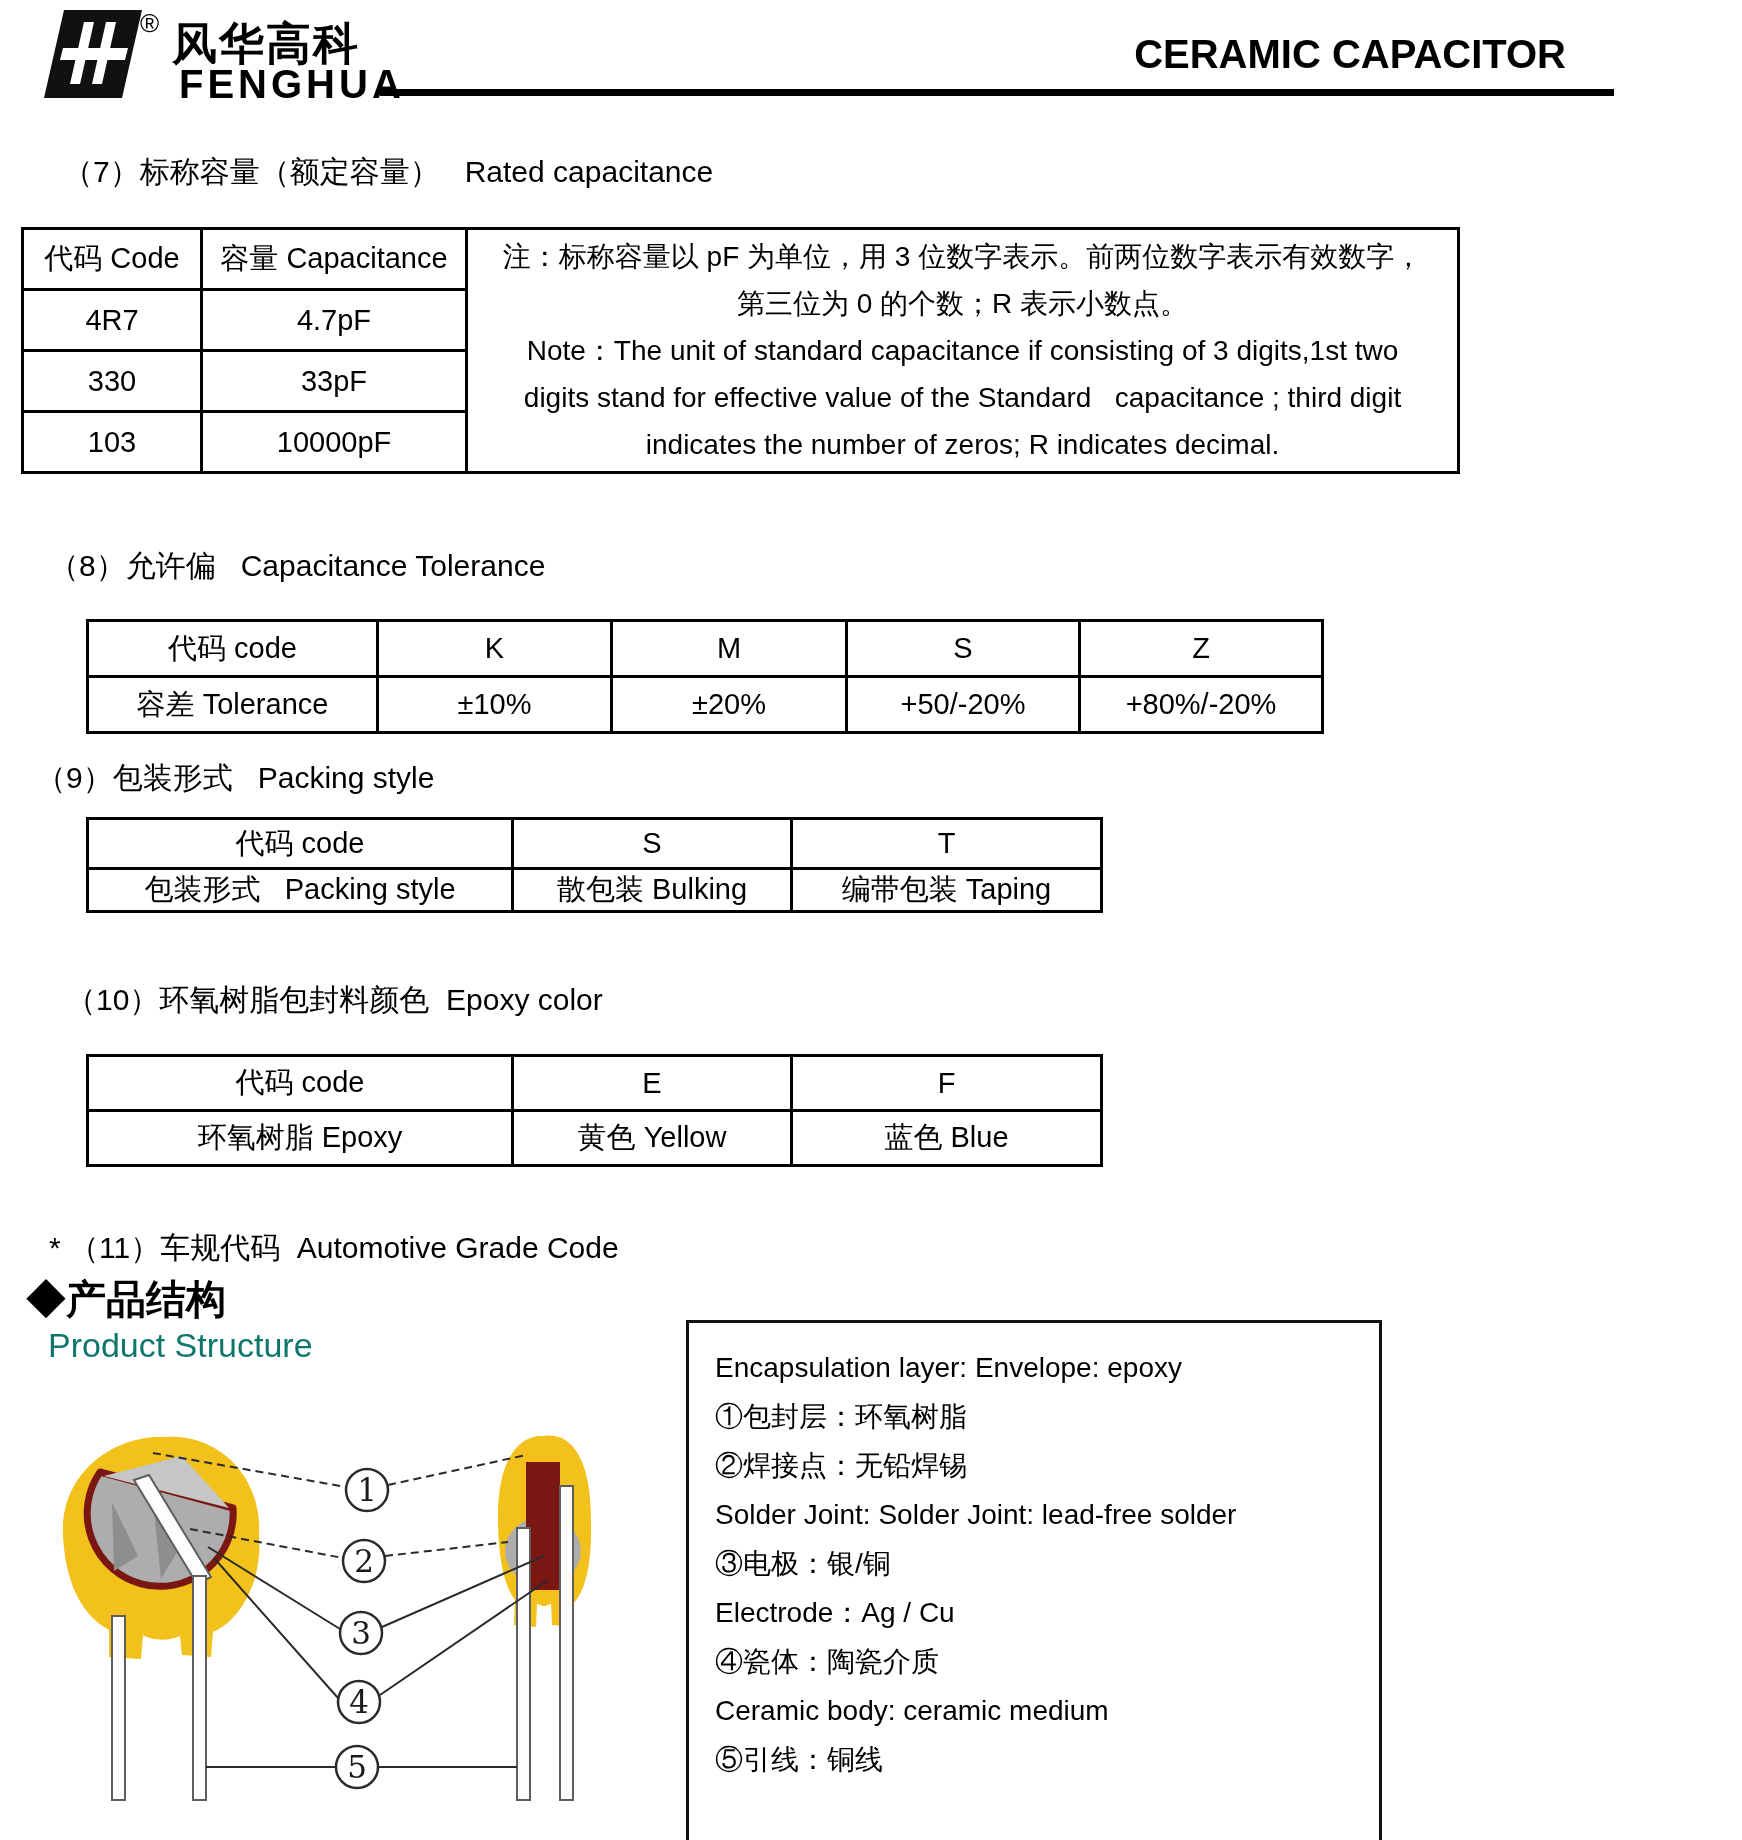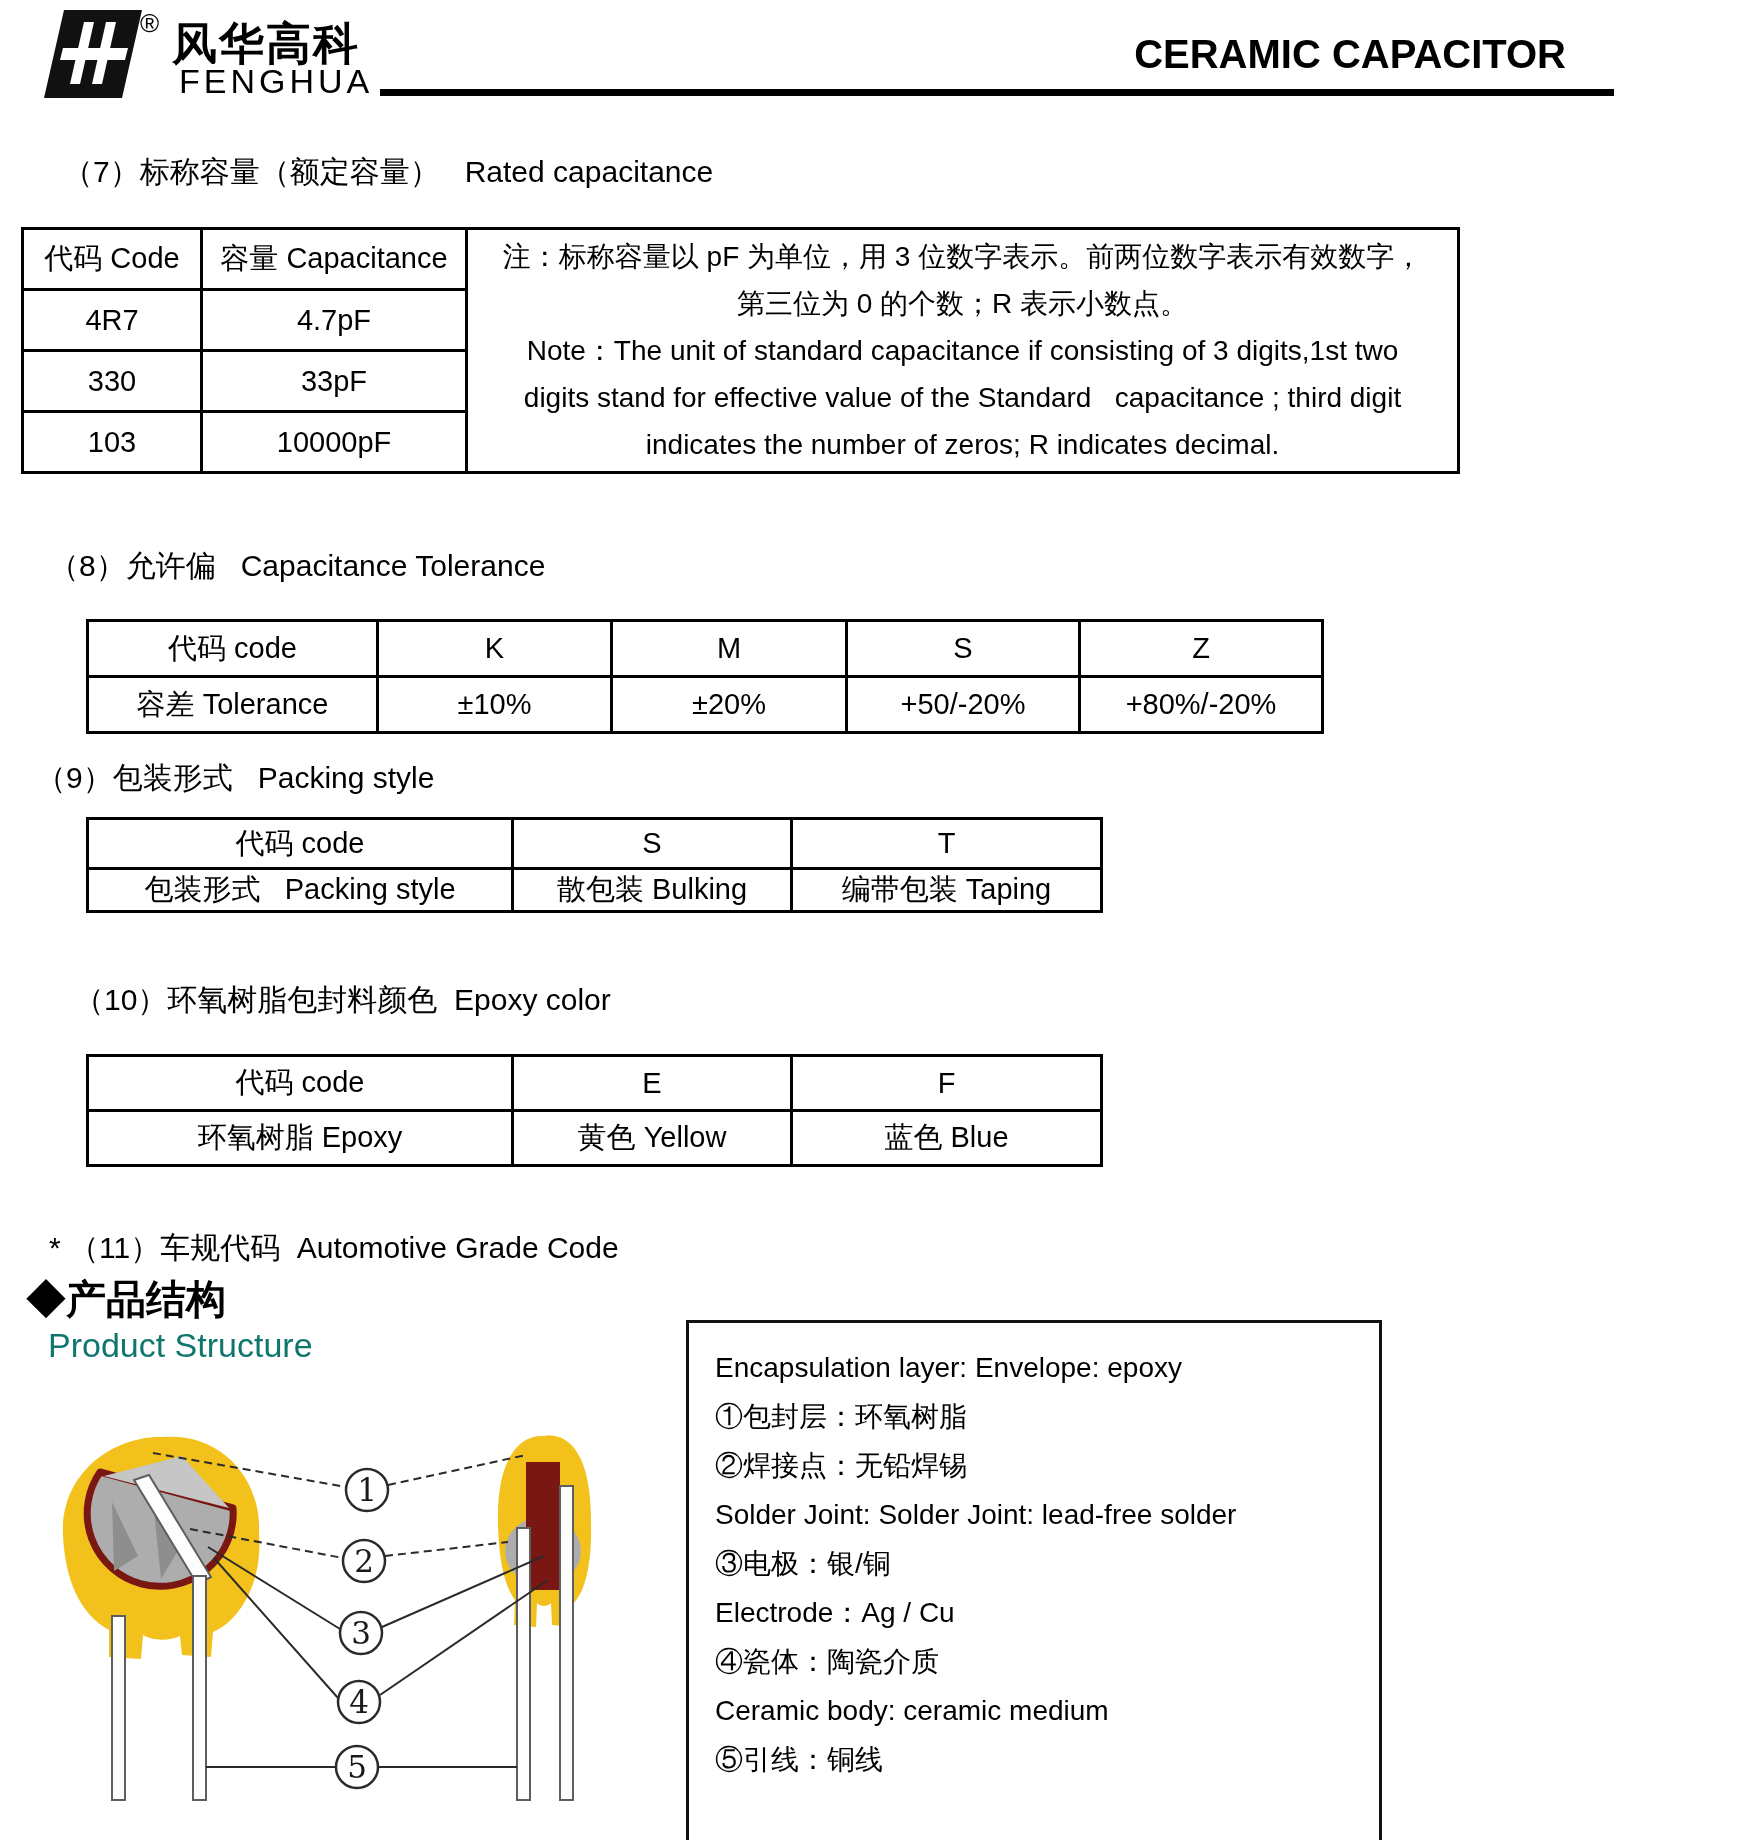--- a/index.html
+++ b/index.html
@@ -5,21 +5,21 @@
   html,body{margin:0;padding:0;background:#e8e8e8;}
   .page{
     position:relative;width:1742px;height:1840px;background:#ffffff;overflow:hidden;
     font-family:"Liberation Sans",sans-serif;color:#000;
   }
   .abs{position:absolute;}
   .pre{white-space:pre-wrap;}
 
   
   .logo-zh{left:172px;top:14px;font-size:45px;font-weight:bold;letter-spacing:2px;}
-  .logo-en{left:179px;top:62px;font-size:34px;font-weight:normal;letter-spacing:4px;}
+  .logo-en{left:179px;top:62px;font-size:40px;font-weight:bold;letter-spacing:4px;}
   .logo-reg{left:140px;top:8px;font-size:26px;}
   .header-rule{left:380px;top:89px;width:1234px;height:7px;background:#000;}
   .doc-title{left:0;top:32px;width:1566px;text-align:right;font-size:40px;font-weight:bold;}
 
   
   .h-sec{font-size:30px;}
 
   
   table.doc{border-collapse:collapse;table-layout:fixed;}
   table.doc td{border:3px solid #000;text-align:center;vertical-align:middle;
@@ -144,21 +144,21 @@
       <td>T</td>
     </tr>
     <tr style="height:40px">
       <td class="pre">包装形式   Packing style</td>
       <td>散包装 Bulking</td>
       <td>编带包装 Taping</td>
     </tr>
   </tbody>
     </table>
 
-  <div class="abs h-sec pre" style="left:66px;top:980px;margin-left:8px;">（10）环氧树脂包封料颜色  Epoxy color</div>
+  <div class="abs h-sec pre" style="left:66px;top:980px;">（10）环氧树脂包封料颜色  Epoxy color</div>
 
   <table class="doc abs" style="left:86px;top:1054px;">
     <colgroup>
         <col style="width:425px">
         <col style="width:279px">
         <col style="width:310px">
       </colgroup>
     <tbody>
         <tr style="height:55px">
       <td>代码 code</td>

